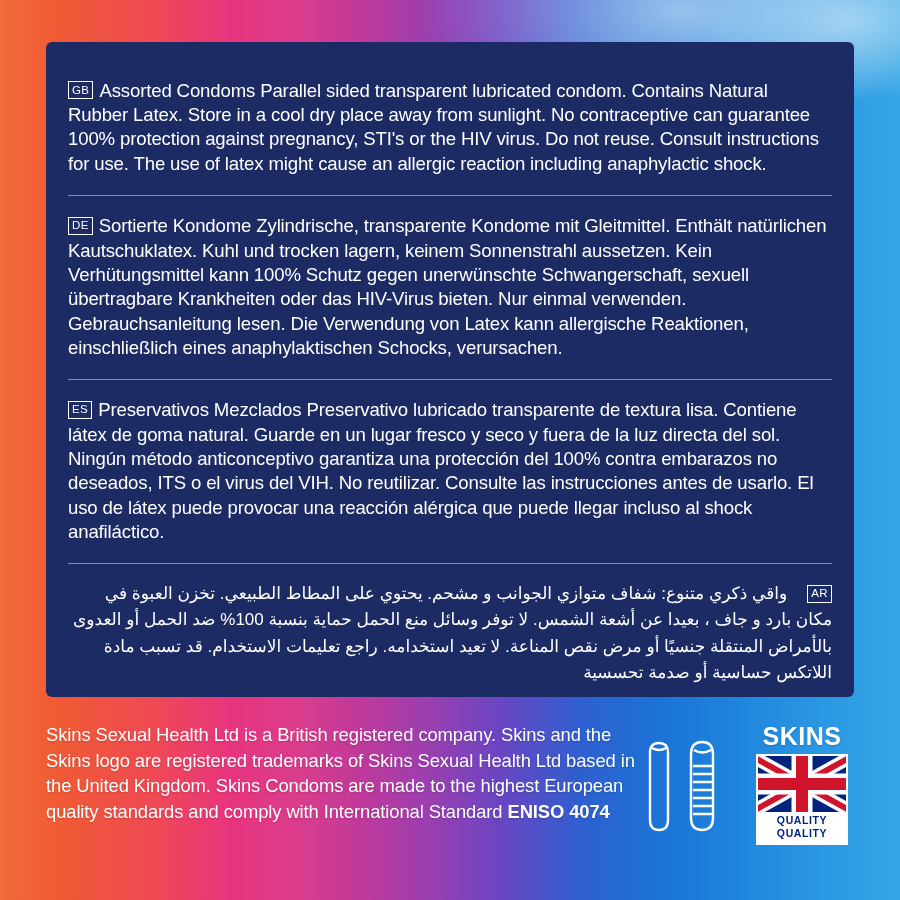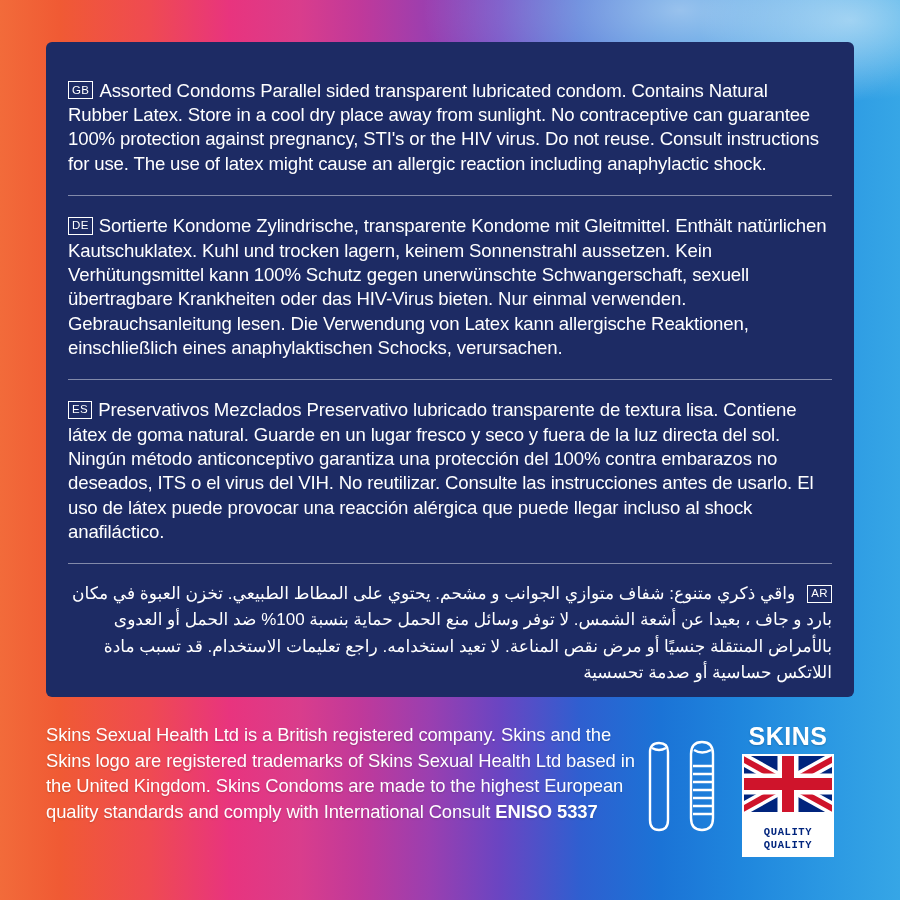--- a/index.html
+++ b/index.html
@@ -75,21 +75,21 @@
     vertical-align: 3px;
     margin-right: 6px;
   }
   .strong { font-weight: normal; }
   .ar {
     direction: rtl;
     text-align: right;
     font-size: 17px;
     line-height: 1.55;
   }
-  .ar .lang-code { margin-right: 0; margin-left: 12px; vertical-align: 2px; }
+  .ar .lang-code { margin-right: 0; margin-left: 20px; vertical-align: 2px; }
 
   .footer {
     position: absolute;
     left: 46px; top: 722px;
     width: 808px; height: 140px;
     color: #ffffff;
     display: flex;
     align-items: flex-start;
   }
   .footer-text {
@@ -100,21 +100,21 @@
     text-shadow: 0 1px 2px rgba(0,0,0,0.18);
   }
   .footer-text .std { font-weight: bold; }
 
   .brandbox {
     position: absolute;
     right: 8px; top: 2px;
     width: 210px;
     display: flex;
     align-items: flex-start;
-    gap: 10px;
+    gap: 24px;
   }
   .condom-icons { margin-top: 8px; }
   .skins-mark { text-align: center; }
   .skins-word {
     font-size: 25px;
     font-weight: bold;
     letter-spacing: 0.5px;
     color: #ffffff;
     line-height: 1;
     margin-bottom: 5px;
@@ -161,23 +161,22 @@
     position: absolute; top: 50%; left: 0; height: 12px; width: 100%;
     background: #cf142b; transform: translateY(-50%);
   }
   .qa {
     background: #ffffff;
     color: #00247d;
     font-size: 10.5px;
     font-weight: bold;
     letter-spacing: 0.6px;
     line-height: 1.22;
-    padding: 14px 0 3px 0;
+    padding: 2px 0 3px 0;
     text-align: center;
-    font-family: Liberation Mono, monospace;
   }
 </style>
 </head>
 <body>
 
 <div class="package">
   <div class="glare"></div>
   <div class="glare2"></div>
 
   <div class="panel">
@@ -200,21 +199,21 @@
 
     <div class="rule"></div>
 
     <div class="block">
       <p class="para ar"><span class="lang-code">AR</span><span class="strong">واقي ذكري متنوع</span><span>: شفاف متوازي الجوانب و مشحم. يحتوي على المطاط الطبيعي. تخزن العبوة في مكان بارد و جاف ، بعيدا عن أشعة الشمس. لا توفر وسائل منع الحمل حماية بنسبة 100% ضد الحمل أو العدوى بالأمراض المنتقلة جنسيًا أو مرض نقص المناعة. لا تعيد استخدامه. راجع تعليمات الاستخدام. قد تسبب مادة اللاتكس حساسية أو صدمة تحسسية</span></p>
     </div>
 
   </div>
 
   <div class="footer">
-    <div class="footer-text"><span>Skins Sexual Health Ltd is a British registered company. Skins and the Skins logo are registered trademarks of Skins Sexual Health Ltd based in the United Kingdom. Skins Condoms are made to the highest European quality standards and comply with International Consult </span><span class="std">ENISO 5337</span></div>
+    <div class="footer-text"><span>Skins Sexual Health Ltd is a British registered company. Skins and the Skins logo are registered trademarks of Skins Sexual Health Ltd based in the United Kingdom. Skins Condoms are made to the highest European quality standards and comply with International Standard </span><span class="std">ENISO 4074</span></div>
 
     <div class="brandbox">
       <div class="condom-icons">
         <svg width="96" height="110" viewBox="0 0 96 110" fill="none" stroke="#ffffff" stroke-width="2.4">
           <path d="M14 20 q0-9 9-9 q9 0 9 9 v68 q0 10 -9 10 q-9 0 -9 -10 z"></path>
           <path d="M16 16 q7 4 14 0"></path>
           <path d="M55 22 q0-12 11-12 q11 0 11 12 v64 q0 12 -11 12 q-11 0 -11 -12 z"></path>
           <path d="M57 34 h20 M57 42 h20 M57 50 h20 M57 58 h20 M57 66 h20 M57 74 h20 M57 82 h20"></path>
           <path d="M58 18 q8 5 17 0"></path>
         </svg>

